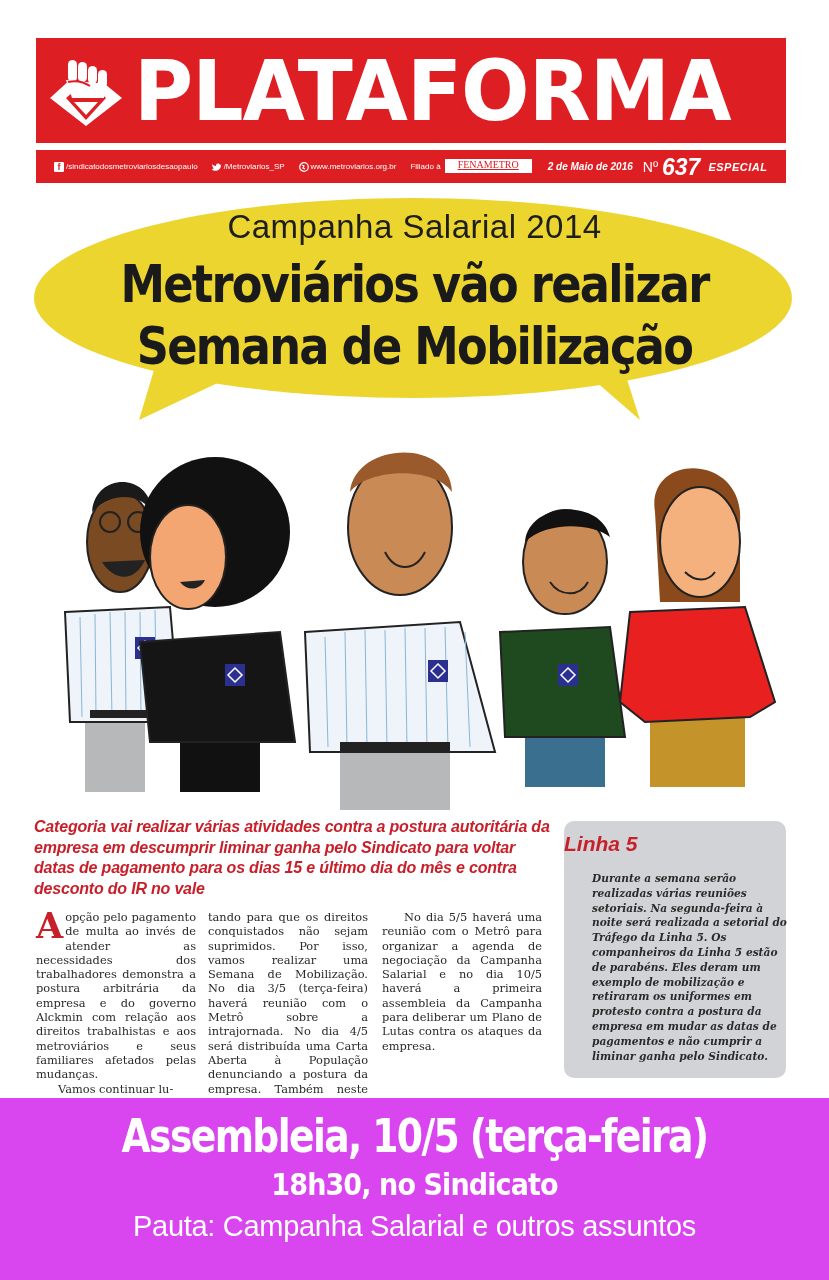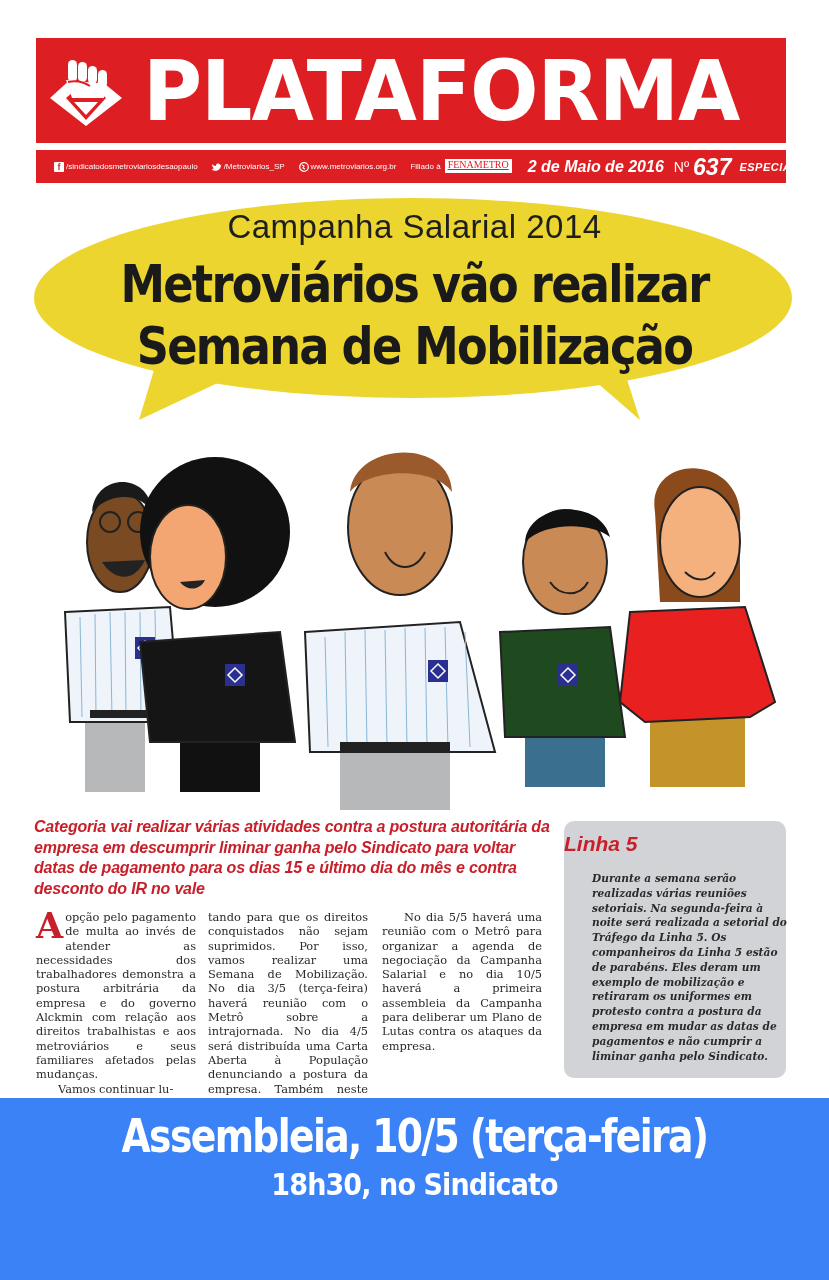--- a/index.html
+++ b/index.html
@@ -4,44 +4,43 @@
 <style>
   html, body { margin: 0; padding: 0; }
   body {
     width: 829px; height: 1280px; position: relative; overflow: hidden;
     background: #ffffff;
     font-family: "Liberation Sans", sans-serif;
   }
   .masthead {
     position: absolute; left: 36px; top: 38px; width: 750px; height: 105px;
     background: #dd1f23;
-    text-align: center;
   }
   .logo-icon { position: absolute; left: 14px; top: 20px; width: 72px; height: 68px; }
   .mast-title {
     position: absolute; left: 98px; top: 6px; width: 640px; height: 95px;
     color: #fff; font-family: "DejaVu Sans", sans-serif; font-weight: bold;
     font-size: 84px; line-height: 95px; letter-spacing: -1px; white-space: nowrap;
     transform: scaleX(0.96); transform-origin: left center;
   }
   .subbar {
     position: absolute; left: 36px; top: 150px; width: 750px; height: 33px;
     background: #dd1f23; color: #fff;
     display: flex; align-items: center; white-space: nowrap;
   }
   .sb-item { display: flex; align-items: center; font-size: 8px; margin-left: 14px; }
   .sb-item:first-child { margin-left: 18px; }
   .sb-ico { display: inline-block; width: 10px; height: 10px; margin-right: 2px; }
   .fb-ico { background: #fff; color: #dd1f23; font-weight: bold; font-size: 9px; line-height: 10px; text-align: center; border-radius: 1px; }
   .fenametro {
     display: inline-block; margin-left: 4px; background: #fff; color: #dd1f23;
     font-family: "Liberation Serif", serif; font-size: 10px; line-height: 10px;
-    padding: 1px 3px 3px; border-bottom: 2px solid #dd1f23; text-decoration: underline;
-  }
-  .sb-date { margin-left: 16px; font-style: italic; font-weight: bold; font-size: 16px; }
+    padding: 1px 13px 3px; border-bottom: 2px solid #dd1f23; text-decoration: underline;
+  }
+  .sb-date { margin-left: 16px; font-style: italic; font-weight: bold; font-size: 10px; }
   .sb-no { margin-left: 10px; font-size: 14px; }
   .sb-num { margin-left: 4px; font-size: 23px; font-style: italic; font-weight: bold; line-height: 22px; }
   .sb-special { margin-left: 8px; font-size: 11px; font-style: italic; font-weight: bold; letter-spacing: 0.5px; }
 
   .bubble { position: absolute; left: 34px; top: 195px; width: 758px; height: 230px; }
   .kicker {
     position: absolute; left: 0; width: 829px; top: 208px; text-align: center;
     font-size: 33px; color: #1e1e1e; letter-spacing: 0.5px;
   }
   .headline {
@@ -83,21 +82,21 @@
     position: absolute; left: 0; width: 222px; top: 11px; text-align: left;
     color: #c8202a; font-weight: bold; font-style: italic; font-size: 21px;
   }
   .side-body {
     position: absolute; left: 28px; top: 50px; width: 200px;
     font-family: "DejaVu Serif", serif; font-style: italic; font-weight: bold;
     font-size: 10.6px; line-height: 14.8px; color: #2a2a2a;
   }
 
   .footer {
-    position: absolute; left: 0; top: 1098px; width: 829px; height: 182px; background: #3b82f6; color: #fff;
+    position: absolute; left: 0; top: 1098px; width: 829px; height: 182px; background: #d946ef; color: #fff;
   }
   .f1 {
     position: absolute; left: 0; width: 829px; top: 10px; text-align: center;
     font-family: "DejaVu Sans", sans-serif; font-weight: bold; font-size: 46px; line-height: 56px;
     letter-spacing: -2px; transform: scaleX(0.82); transform-origin: center;
   }
   .f2 {
     position: absolute; left: 0; width: 829px; top: 68px; text-align: center;
     font-family: "DejaVu Sans", sans-serif; font-weight: bold; font-size: 30px; line-height: 38px;
     letter-spacing: -1px; transform: scaleX(0.9); transform-origin: center;
@@ -251,13 +250,14 @@
 </div>
 
 <div class="sidebox">
   <div class="side-title">Linha 5</div>
   <div class="side-body">Durante a semana serão realizadas várias reuniões setoriais. Na segunda-feira à noite será realizada a setorial do Tráfego da Linha 5. Os companheiros da Linha 5 estão de parabéns. Eles deram um exemplo de mobilização e retiraram os uniformes em protesto contra a postura da empresa em mudar as datas de pagamentos e não cumprir a liminar ganha pelo Sindicato.</div>
 </div>
 
 <div class="footer">
   <div class="f1">Assembleia, 10/5 (terça-feira)</div>
   <div class="f2">18h30, no Sindicato</div>
+  <div class="f3">Pauta: Campanha Salarial e outros assuntos</div>
 </div>
 
 </body></html>

